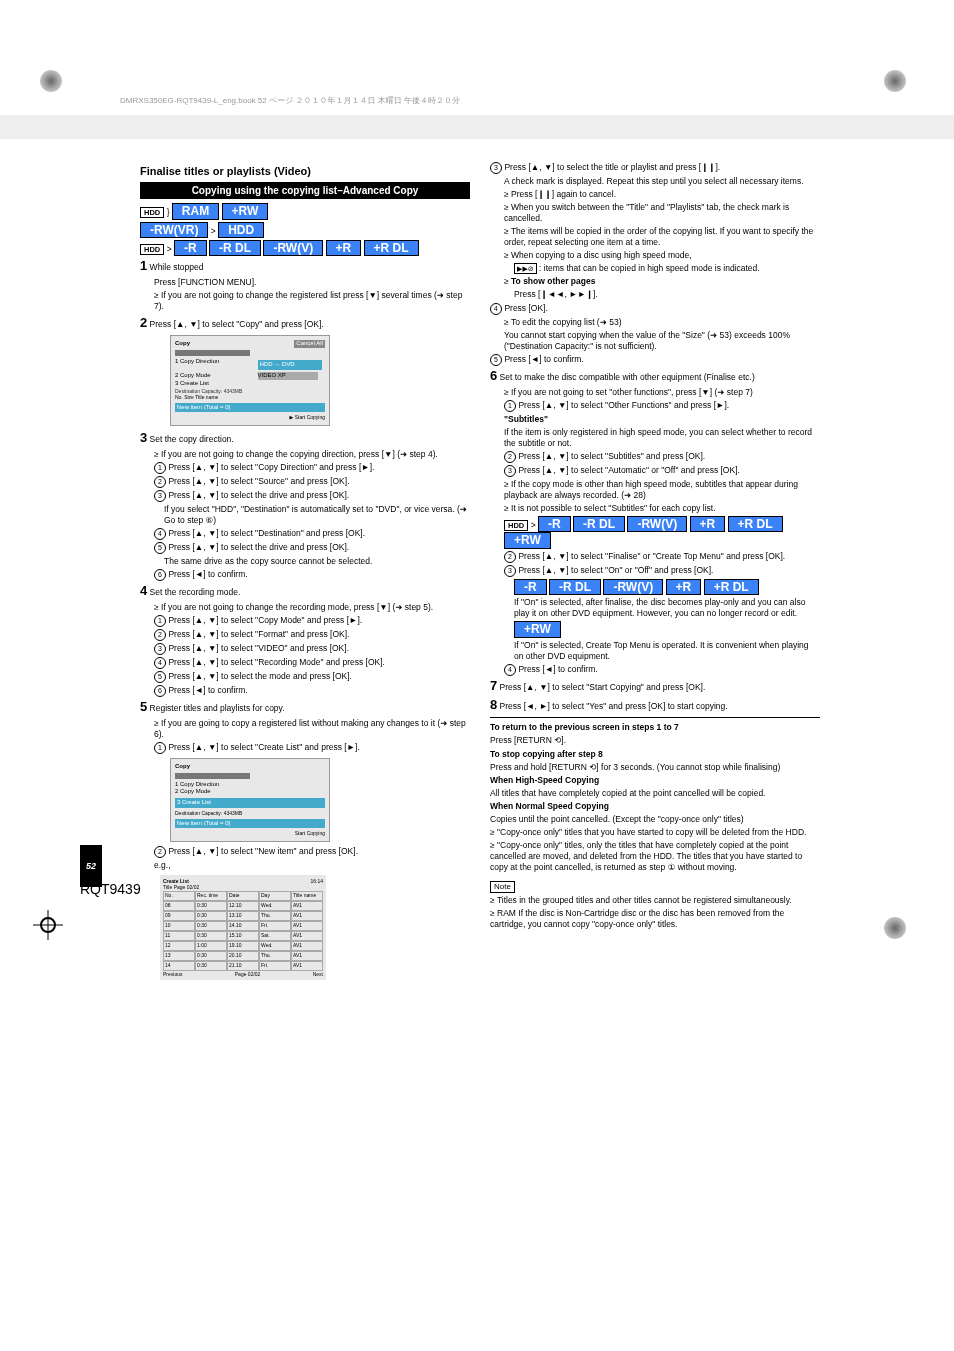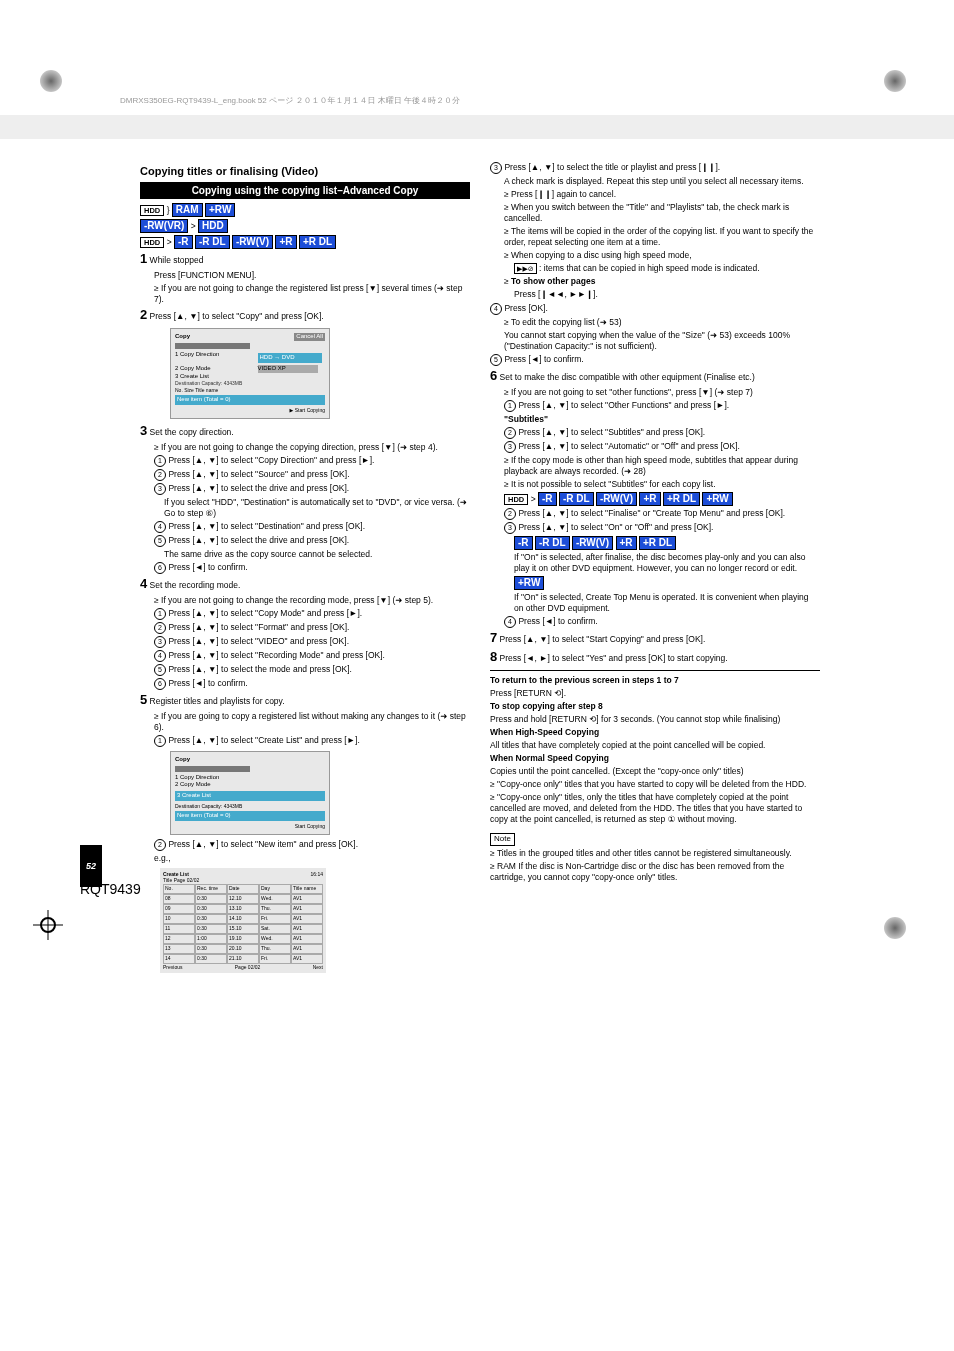--- a/index.html
+++ b/index.html
@@ -56,24 +56,24 @@
     font-size: 10px;
     text-align: center;
   }
   .section-title-plain {
     font-weight: bold;
     font-size: 11px;
     margin: 4px 0;
   }
   .badge {
     display: inline-block;
-    background: #1d4ed8;
+    background: #3b82f6;
     color: #fff;
-    padding: 0 3px;
-    font-size: 10px;
+    padding: 0 9px;
+    font-size: 12px;
     font-weight: bold;
     border: 1px solid #000;
     line-height: 1.2;
   }
   .badge-outline {
     display: inline-block;
     border: 1px solid #000;
     background: #fff;
     color: #000;
     padding: 0 3px;
@@ -196,21 +196,21 @@
   <div class="corner-br">
       <div class="grey-blob"></div>
     </div>
 
   <div class="header-line">DMRXS350EG-RQT9439-L_eng.book  52 ページ  ２０１０年１月１４日  木曜日  午後４時２０分</div>
   <div class="title-bar"></div>
 
   <div class="content">
 
     <div class="col">
-      <div class="section-title-plain">Copying titles or finalising (Video)</div>
+      <div class="section-title-plain">Finalise titles or playlists (Video)</div>
       <div class="section-title">Copying using the copying list–Advanced Copy</div>
 
       <p>
         <span class="badge-outline">HDD</span>
         <span>}</span>
         <span class="badge">RAM</span>
         <span class="badge">+RW</span>
       </p>
       <p>
         <span class="badge">-RW(VR)</span>
@@ -375,20 +375,21 @@
 
       <p><span class="circled">4</span> <span>Press [OK].</span></p>
       <p class="indent bullet">To edit the copying list (➜ 53)</p>
       <p class="indent">You cannot start copying when the value of the "Size" (➜ 53) exceeds 100% ("Destination Capacity:" is not sufficient).</p>
       <p><span class="circled">5</span> <span>Press [◄] to confirm.</span></p>
 
       <p><span class="step-num">6</span> <span>Set to make the disc compatible with other equipment (Finalise etc.)</span></p>
       <p class="indent bullet">If you are not going to set "other functions", press [▼] (➜ step 7)</p>
       <p class="indent"><span class="circled">1</span> <span>Press [▲, ▼] to select "Other Functions" and press [►].</span></p>
       <p class="indent"><b>"Subtitles"</b></p>
+      <p class="indent">If the item is only registered in high speed mode, you can select whether to record the subtitle or not.</p>
       <p class="indent"><span class="circled">2</span> <span>Press [▲, ▼] to select "Subtitles" and press [OK].</span></p>
       <p class="indent"><span class="circled">3</span> <span>Press [▲, ▼] to select "Automatic" or "Off" and press [OK].</span></p>
       <p class="indent bullet">If the copy mode is other than high speed mode, subtitles that appear during playback are always recorded. (➜ 28)</p>
       <p class="indent bullet">It is not possible to select "Subtitles" for each copy list.</p>
 
       <p class="indent">
         <span class="badge-outline">HDD</span>
         <span>&gt;</span>
         <span class="badge">-R</span>
         <span class="badge">-R DL</span>

